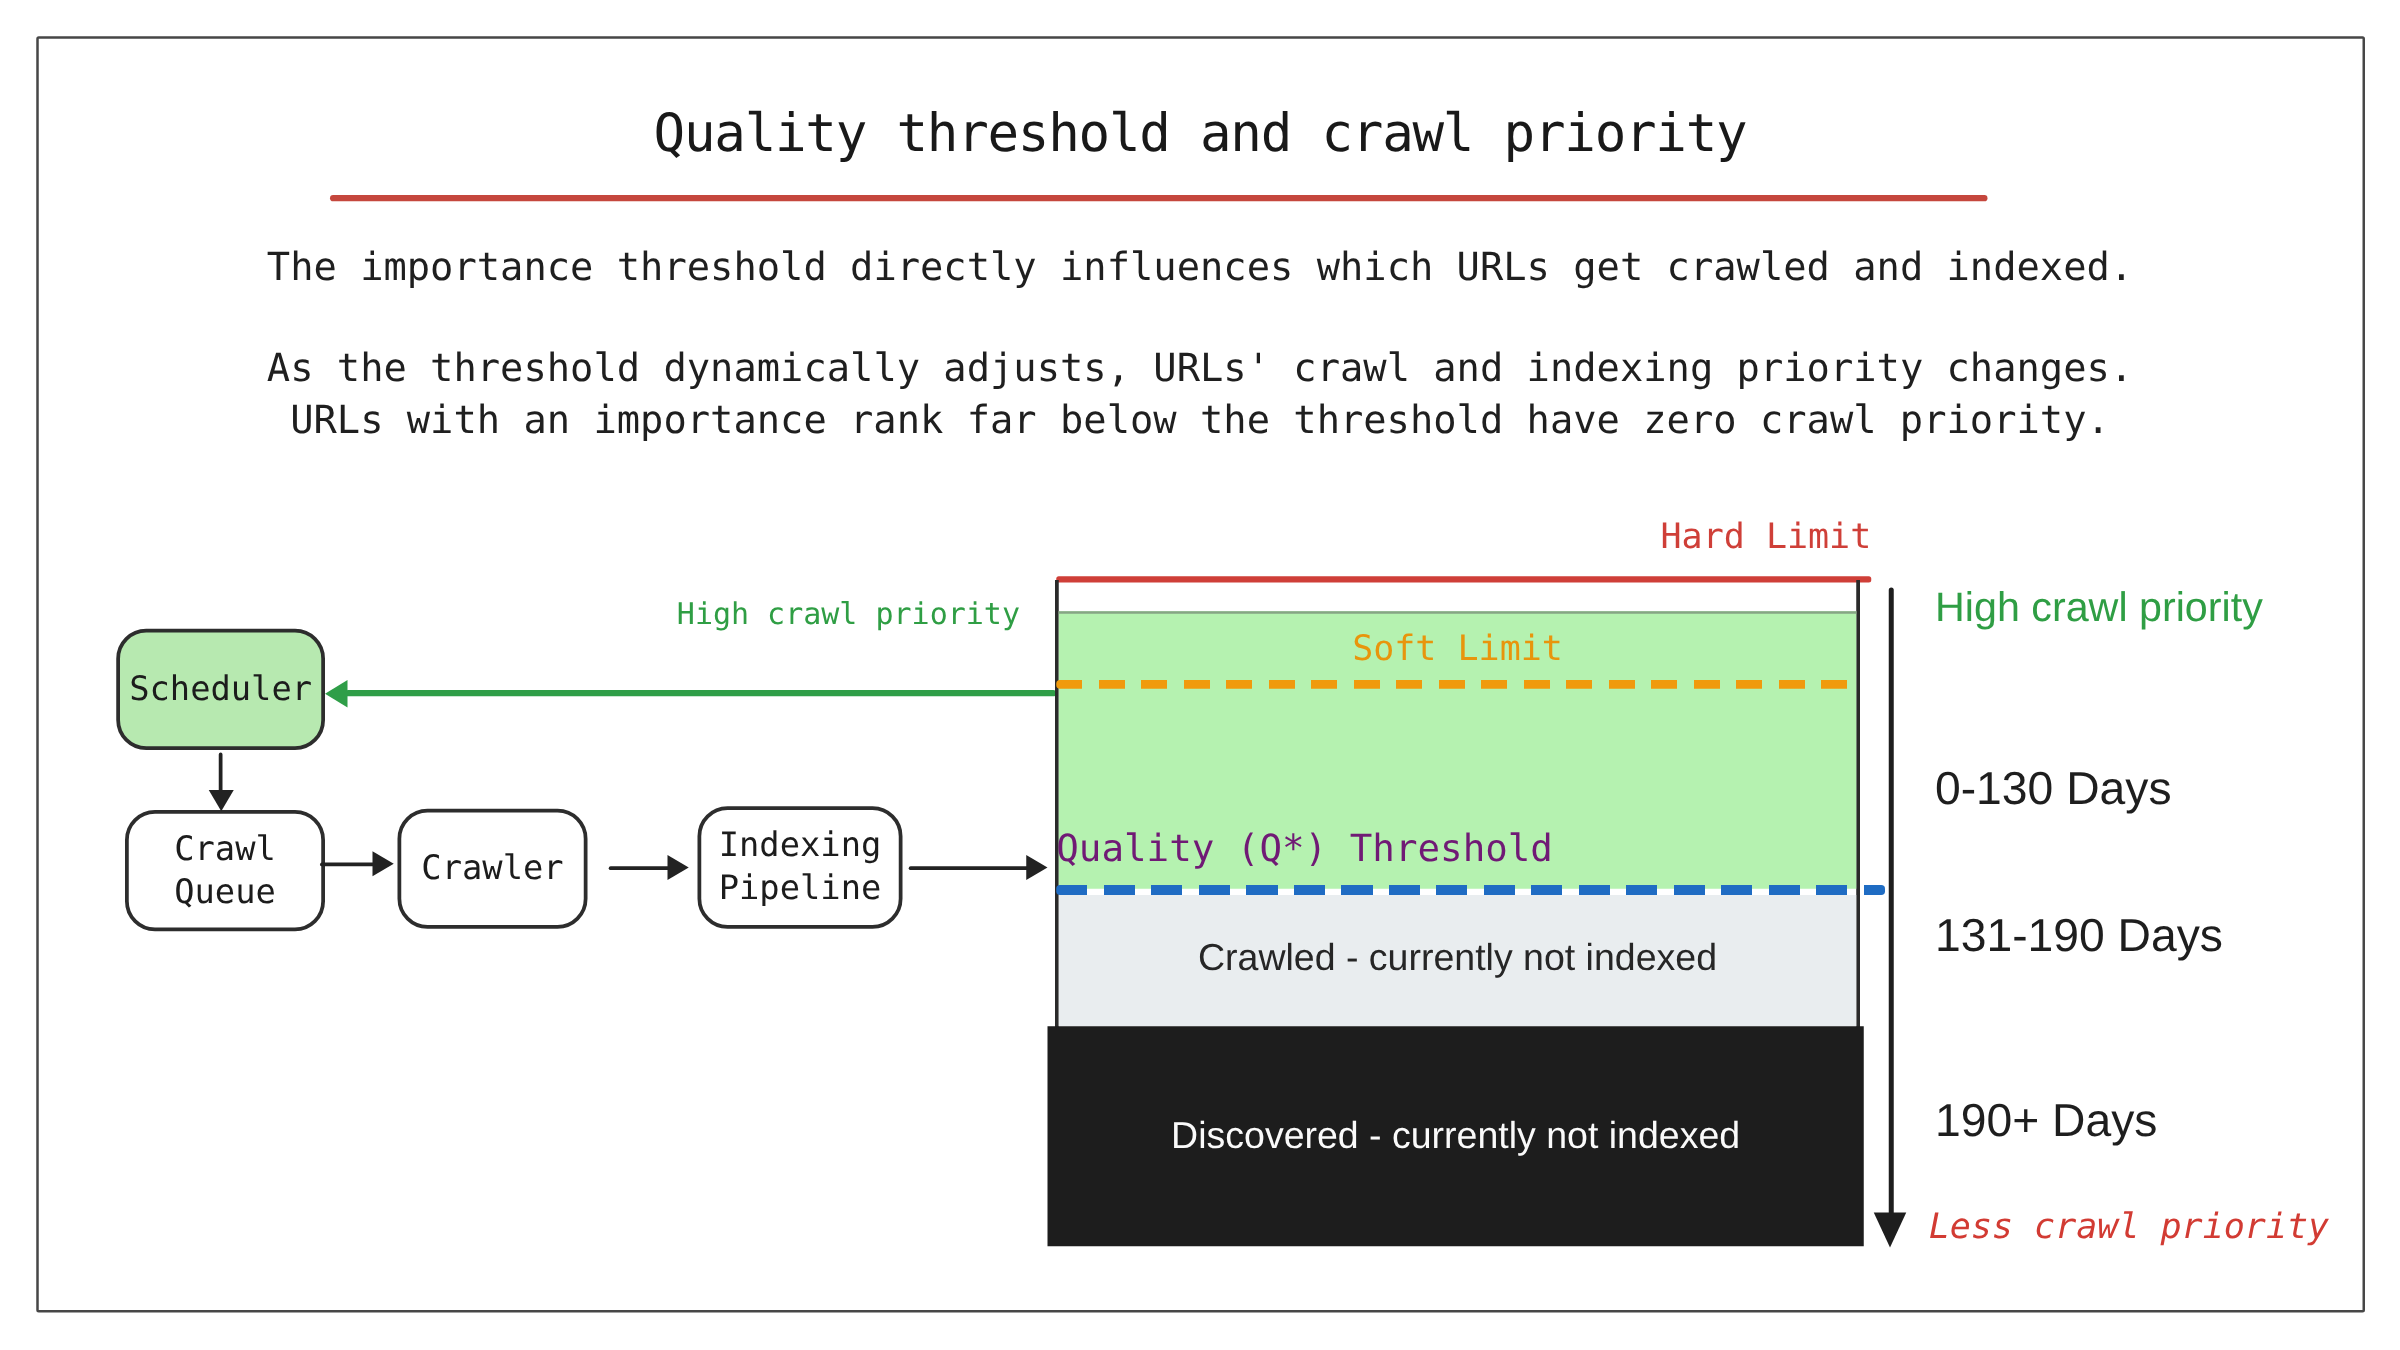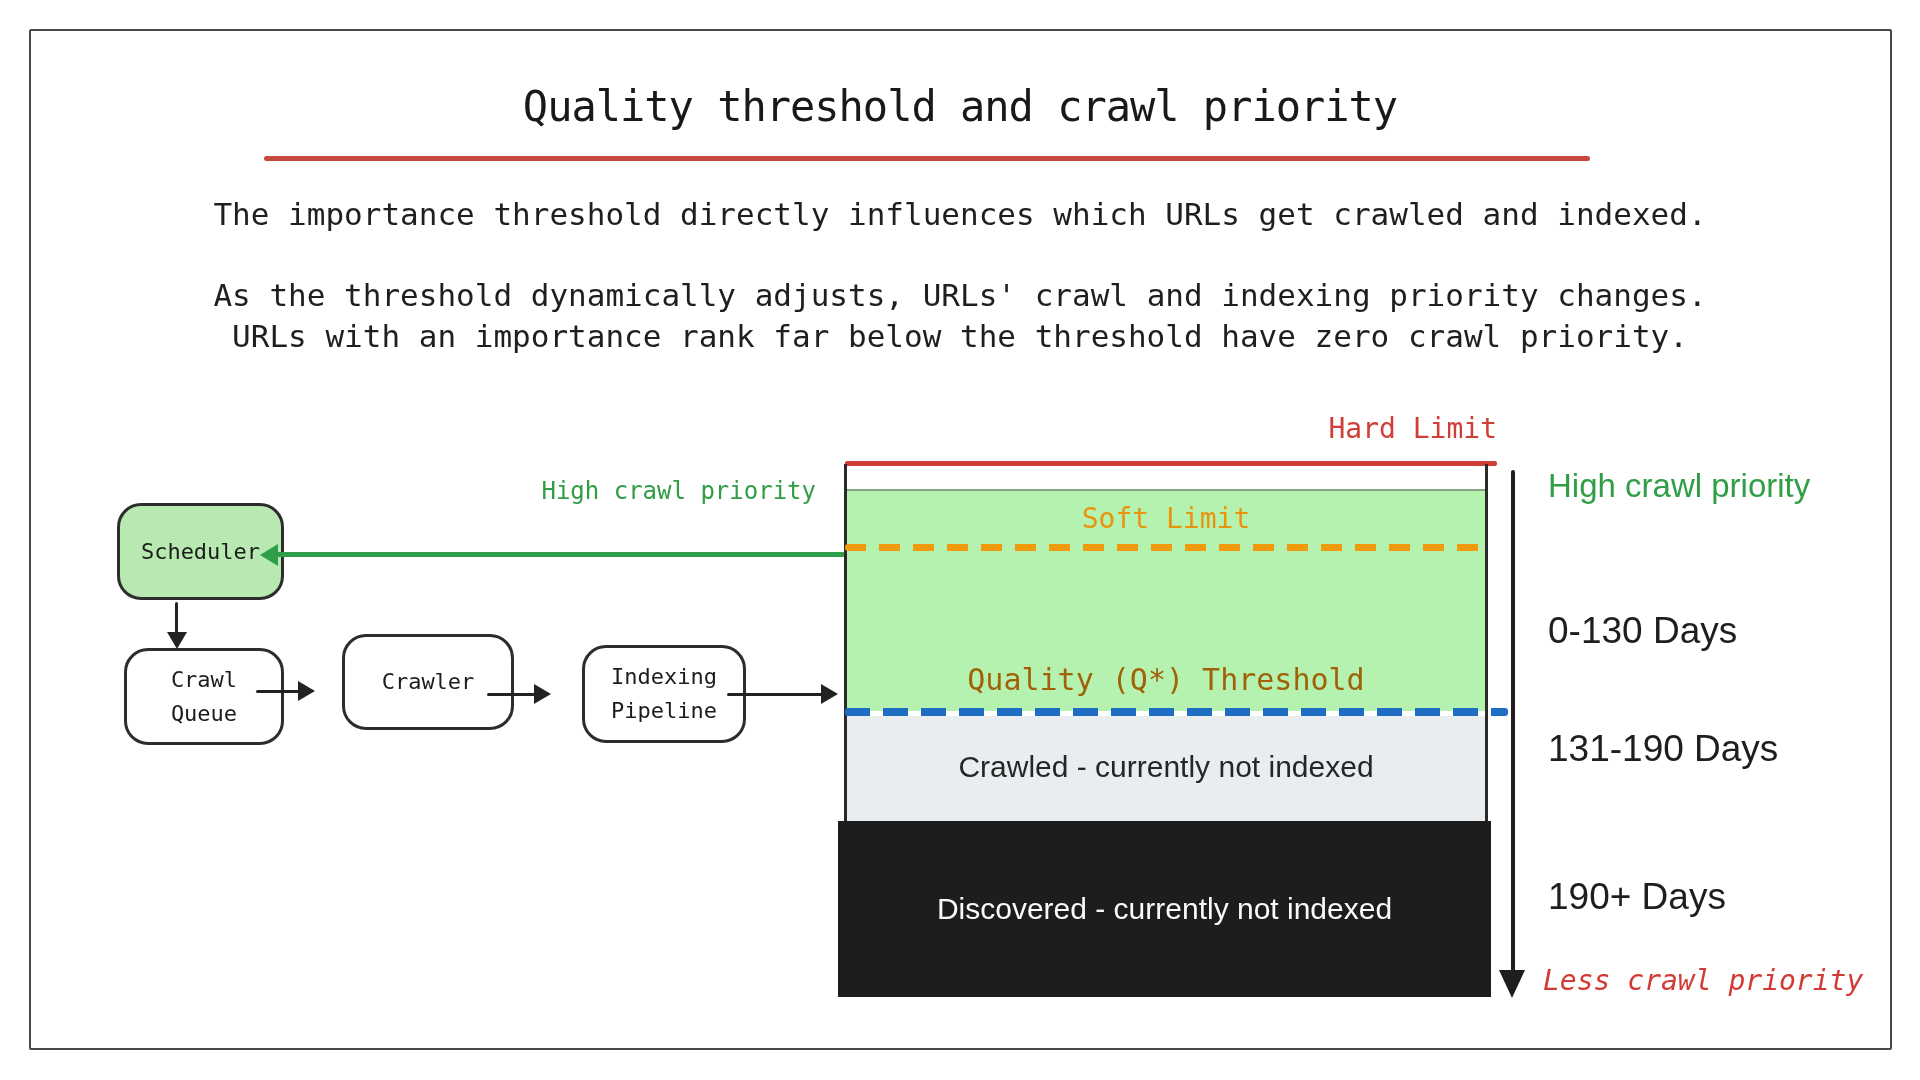--- a/index.html
+++ b/index.html
@@ -55,29 +55,28 @@
   
   .node {
     border: 3px solid #2d2d2d;
     border-radius: 24px;
     background: #ffffff;
     box-sizing: border-box;
     display: flex;
     align-items: center;
     justify-content: center;
     text-align: center;
-    font-size: 22px;
+    font-size: 27px;
     line-height: 34px;
     white-space: pre-line;
     color: #1c1c1c;
-    margin-left: 24px;
   }
   .node-scheduler { left: 93px;  top: 503px; width: 167px; height: 97px; background: #b7e9b0; }
   .node-queue     { left: 100px;  top: 648px; width: 160px; height: 97px; }
-  .node-crawler   { left: 318px; top: 634px; width: 172px; height: 96px; }
+  .node-crawler   { left: 318px; top: 647px; width: 152px; height: 96px; }
   .node-indexing  { left: 558px; top: 645px; width: 164px; height: 98px; }
 
   
   .hline { height: 3px; background: #222222; border-radius: 2px; }
   .vline { width: 3px;  background: #222222; border-radius: 2px; }
   .tri { width: 0; height: 0; }
   .tri-right { border-top: 10px solid transparent; border-bottom: 10px solid transparent; border-left: 17px solid #222222; }
   .tri-down  { border-left: 10px solid transparent; border-right: 10px solid transparent; border-top: 17px solid #222222; }
   .tri-left-green { border-top: 11px solid transparent; border-bottom: 11px solid transparent; border-right: 18px solid #2f9e48; }
 
@@ -122,21 +121,21 @@
     left: 845px; top: 502px; width: 642px;
     text-align: center; font-size: 28px; color: #e8950c; white-space: nowrap;
   }
   .soft-limit-dash {
     left: 845px; top: 544px; width: 646px; height: 7px;
     background: repeating-linear-gradient(90deg, #f09a0d 0 21px, rgba(0,0,0,0) 21px 34px);
     border-radius: 3px;
   }
   .label-quality {
     left: 845px; top: 662px; width: 642px;
-    text-align: center; font-size: 30px; color: #a16207; white-space: nowrap;
+    font-size: 30px; color: #701a75; white-space: nowrap;
   }
   .quality-dash {
     left: 845px; top: 708px; width: 663px; height: 8px;
     background: repeating-linear-gradient(90deg, #1f6cc3 0 25px, rgba(0,0,0,0) 25px 38px);
     border-radius: 3px;
   }
 
   .zone-gray { left: 847px; top: 716px; width: 638px; height: 105px; background: #e9edef; }
   .label-crawled {
     left: 847px; top: 750px; width: 638px;

